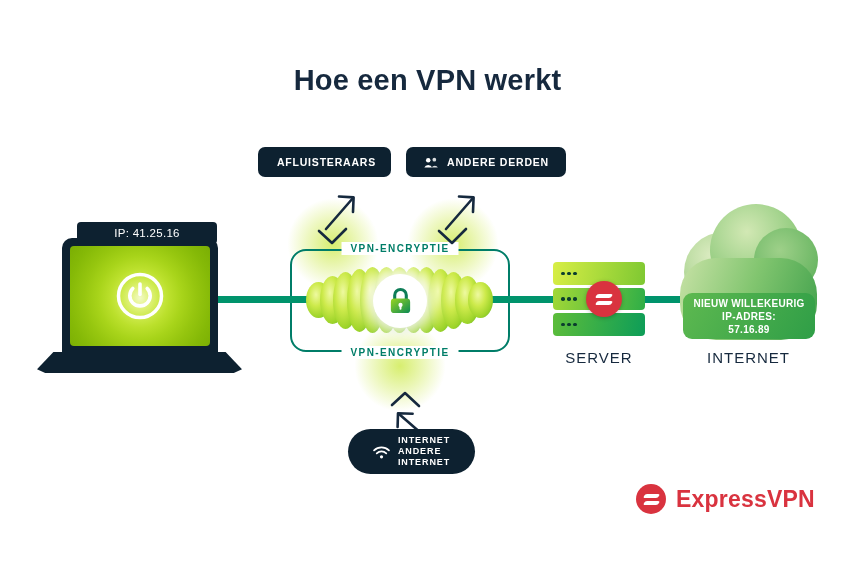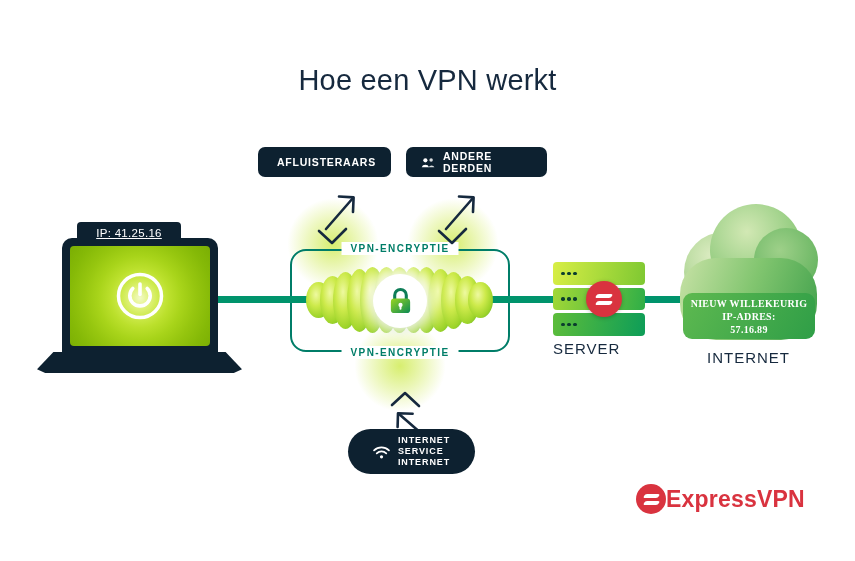--- a/index.html
+++ b/index.html
@@ -4,35 +4,35 @@
 <style>
   :root{
     --dark-navy:#0d2130; --ink:#16293e; --line-green:#00946c;
     --teal:#007d68; --brand-red:#d9333f;
   }
   *{margin:0;padding:0;box-sizing:border-box;}
   body{background:#ffffff;font-family:"Liberation Sans",sans-serif;}
   .canvas{position:relative;width:855px;height:561px;background:#fff;overflow:hidden;margin:0 auto;}
 
   .title{position:absolute;top:64px;left:0;right:0;text-align:center;
-    font-size:29px;font-weight:400;color:var(--ink);letter-spacing:0.2px;}
+    font-size:29px;font-weight:700;color:var(--ink);letter-spacing:0.2px;}
 
   
   .badge{position:absolute;top:147px;height:30px;background:var(--dark-navy);
     border-radius:7px;color:#fff;display:flex;align-items:center;gap:8px;
     padding:0 15px;font-size:10.5px;font-weight:700;letter-spacing:0.8px;z-index:6;}
   .badge-eaves{left:258px;width:133px;justify-content:flex-end;}
-  .badge-third{left:406px;width:141px;justify-content:space-between;}
+  .badge-third{left:406px;width:160px;justify-content:center;}
 
   
   .jij-label{position:absolute;left:62px;top:196px;width:156px;text-align:center;
     font-size:15px;letter-spacing:2.5px;color:var(--ink);font-weight:400;z-index:6;}
-  .ip-badge{position:absolute;left:77px;top:222px;width:104px;height:22px;
+  .ip-badge{position:absolute;left:77px;top:222px;width:140px;height:22px;
     background:var(--dark-navy);border-radius:4px;color:#fff;font-size:11.5px;
-    display:flex;align-items:center;justify-content:center;z-index:7;letter-spacing:0.3px;text-decoration:underline;}
+    display:flex;align-items:center;justify-content:center;z-index:7;letter-spacing:0.3px;}
   .laptop-screen{position:absolute;left:62px;top:238px;width:156px;height:114px;
     background:var(--dark-navy);border-radius:10px 10px 0 0;padding:8px 8px 6px 8px;z-index:4;}
   .screen-inner{width:100%;height:100%;border-radius:4px;position:relative;
     background:radial-gradient(circle at 50% 52%,
       #f2fac8 0%, #e3f384 10%, #cdea4b 22%, #bbe02c 34%,
       #a8d41a 48%, #96c60f 64%, #85b907 82%, #7aae03 100%);
     display:flex;align-items:center;justify-content:center;}
   .laptop-base{position:absolute;left:37px;top:352px;width:205px;height:21px;
     background:var(--dark-navy);clip-path:polygon(8% 0,92% 0,100% 82%,96% 100%,4% 100%,0 82%);z-index:4;}
 
@@ -82,42 +82,42 @@
   .slat{flex:1;border-radius:4px;position:relative;}
   .slat-1{background:linear-gradient(100deg,#d8ee45,#7ec832);}
   .slat-2{background:linear-gradient(100deg,#a2d836,#2fae47);}
   .slat-3{background:linear-gradient(100deg,#5dbd3a,#0d9d58);}
   .slat .dots{position:absolute;left:8px;top:50%;width:3.5px;height:3.5px;margin-top:-1.75px;
     border-radius:50%;background:#0b3d2e;box-shadow:6px 0 0 #0b3d2e,12px 0 0 #0b3d2e;}
   .server-logo{position:absolute;left:553px;top:281px;width:36px;height:36px;margin-left:33px;
     background:var(--brand-red);border-radius:50%;z-index:5;display:flex;flex-direction:column;
     align-items:center;justify-content:center;gap:3px;box-shadow:0 1px 4px rgba(0,0,0,0.25);}
   .logo-bar{width:16px;height:4px;background:#fff;border-radius:2px;transform:skewX(-28deg);}
-  .server-label{position:absolute;left:553px;top:340px;width:92px;
+  .server-label{position:absolute;left:553px;top:349px;width:92px;text-align:center;
     font-size:15px;color:var(--ink);letter-spacing:1px;z-index:5;}
 
   
   .cloud-circle{position:absolute;border-radius:50%;z-index:3;}
   .cloud-c1{left:684px;top:232px;width:80px;height:80px;
     background:radial-gradient(circle at 35% 30%, #dcecc2, #9ccd82 70%, #8cc77a);}
   .cloud-c2{left:710px;top:204px;width:92px;height:92px;
     background:radial-gradient(circle at 40% 30%, #d2e8b4, #8ac878 68%, #6fbc66);}
   .cloud-c3{left:754px;top:228px;width:64px;height:64px;
     background:radial-gradient(circle at 40% 35%, #9ed089, #57ad55);}
   .cloud-base{position:absolute;left:680px;top:258px;width:137px;height:82px;border-radius:36px;
     background:linear-gradient(110deg,#c8e2a6 0%,#81c56f 50%,#3fa04b 100%);z-index:3;}
   .newip-badge{position:absolute;left:683px;top:293px;width:132px;height:46px;border-radius:9px;
     background:linear-gradient(120deg,#5eb950,#2f9e47);color:#fff;display:flex;flex-direction:column;
     align-items:center;justify-content:center;z-index:4;}
-  .newip-badge div{font-size:10px;font-weight:700;letter-spacing:0.3px;line-height:13px;font-family:Liberation Serif, serif;}
+  .newip-badge div{font-size:10px;font-weight:700;letter-spacing:0.3px;line-height:13px;}
   .internet-label{position:absolute;left:680px;top:349px;width:137px;text-align:center;
     font-size:15px;color:var(--ink);letter-spacing:1px;z-index:5;}
 
   
-  .brand{position:absolute;left:636px;top:484px;display:flex;align-items:center;z-index:6;}
+  .brand{position:absolute;left:636px;top:484px;display:flex;align-items:center;gap:10px;z-index:6;}
   .brand-icon{width:30px;height:30px;background:var(--brand-red);border-radius:50%;
     display:flex;flex-direction:column;align-items:center;justify-content:center;gap:3px;}
   .brand-icon .logo-bar{width:15px;height:4px;}
   .brand-name{font-size:23px;font-weight:700;color:var(--brand-red);letter-spacing:0.2px;}
 </style>
 </head>
 <body>
 
 <div class="canvas">
 
@@ -209,21 +209,21 @@
   </svg>
 
   <div class="isp-badge">
     <svg width="17" height="14" viewBox="0 0 16 13">
       <path d="M1 5 a10 10 0 0 1 14 0" stroke="#fff" stroke-width="1.6" fill="none" stroke-linecap="round"></path>
       <path d="M3.5 7.8 a6.5 6.5 0 0 1 9 0" stroke="#fff" stroke-width="1.6" fill="none" stroke-linecap="round"></path>
       <circle cx="8" cy="11" r="1.5" fill="#fff"></circle>
     </svg>
     <div class="isp-lines">
       <div>INTERNET</div>
-      <div>SERVICE</div>
+      <div>ANDERE</div>
       <div>INTERNET</div>
     </div>
   </div>
 
   <div class="server">
     <div class="slat slat-1">
         <span class="dots"></span>
       </div>
     <div class="slat slat-2">
         <span class="dots"></span>

